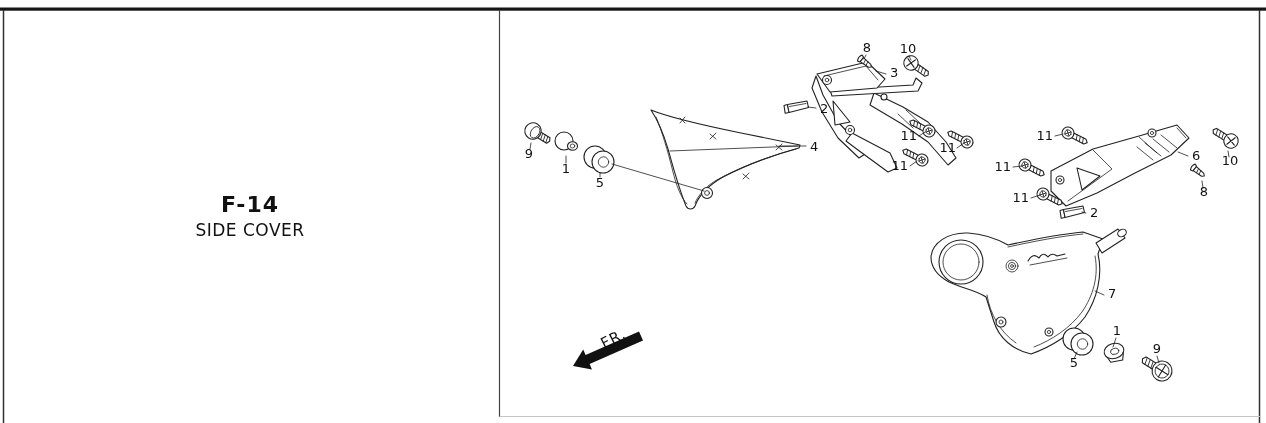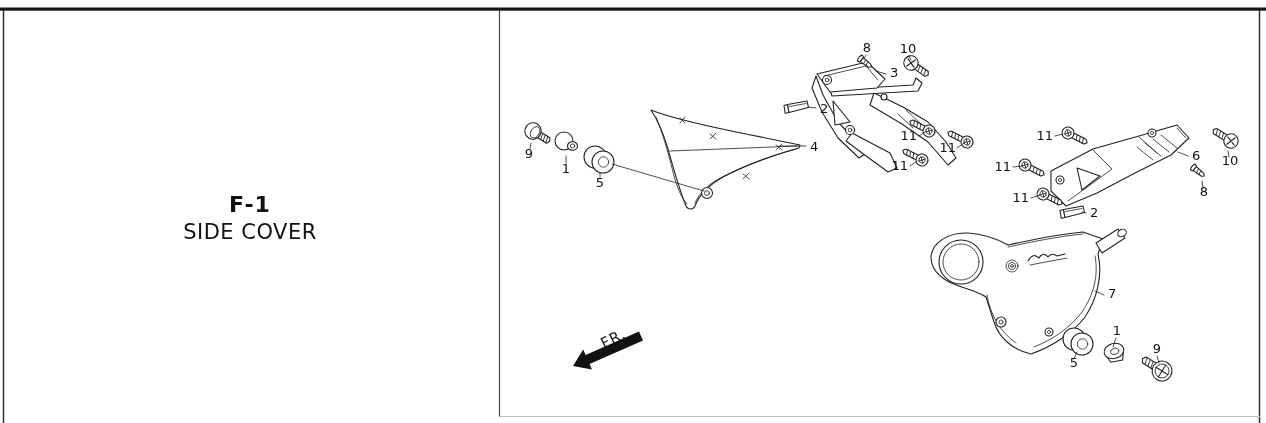--- a/index.html
+++ b/index.html
@@ -1,36 +1,36 @@
 <!DOCTYPE html>
 <html><head>
 <meta charset="utf-8">
 <style>
   html,body{margin:0;padding:0;background:#fff;}
   .canvas{position:relative;width:1266px;height:423px;background:#fff;overflow:hidden;
           font-family:"DejaVu Sans",sans-serif;color:#111;}
   .left-panel{position:absolute;left:0;top:0;width:500px;height:423px;}
   .title-block{position:absolute;left:0;top:192px;width:500px;text-align:center;}
   .code{font-size:22px;font-weight:bold;letter-spacing:1px;}
-  .title{font-size:21px;letter-spacing:0.5px;margin-top:3px;}
+  .title{font-size:17px;letter-spacing:0.5px;margin-top:3px;}
   svg{position:absolute;left:0;top:0;}
   .pw{fill:#fff;stroke:#222;stroke-width:1.1;stroke-linejoin:round;}
   .ln{fill:none;stroke:#222;stroke-width:1.1;stroke-linecap:round;stroke-linejoin:round;}
   .thin{stroke-width:0.8;}
   .callout{font:13px "DejaVu Sans",sans-serif;fill:#111;}
   .frtext{font:15px "DejaVu Sans",sans-serif;fill:#111;letter-spacing:1px;}
 </style>
 </head>
 <body>
 
 <div class="canvas">
 
   <div class="left-panel">
     <div class="title-block">
-      <div class="code">F-1</div>
+      <div class="code">F-14</div>
       <div class="title">SIDE COVER</div>
     </div>
   </div>
 
   <svg id="diagram-svg" width="1266" height="423" viewBox="0 0 1266 423">
 
     <defs>
       <g id="sym-screw11">
         <path class="pw" d="M5,-2.6 L19,-2.6 L21.5,0 L19,2.6 L5,2.6 Z"></path>
         <path class="ln thin" d="M9,-2.6 L10.5,2.6 M12.5,-2.6 L14,2.6 M16,-2.6 L17.5,2.6"></path>

